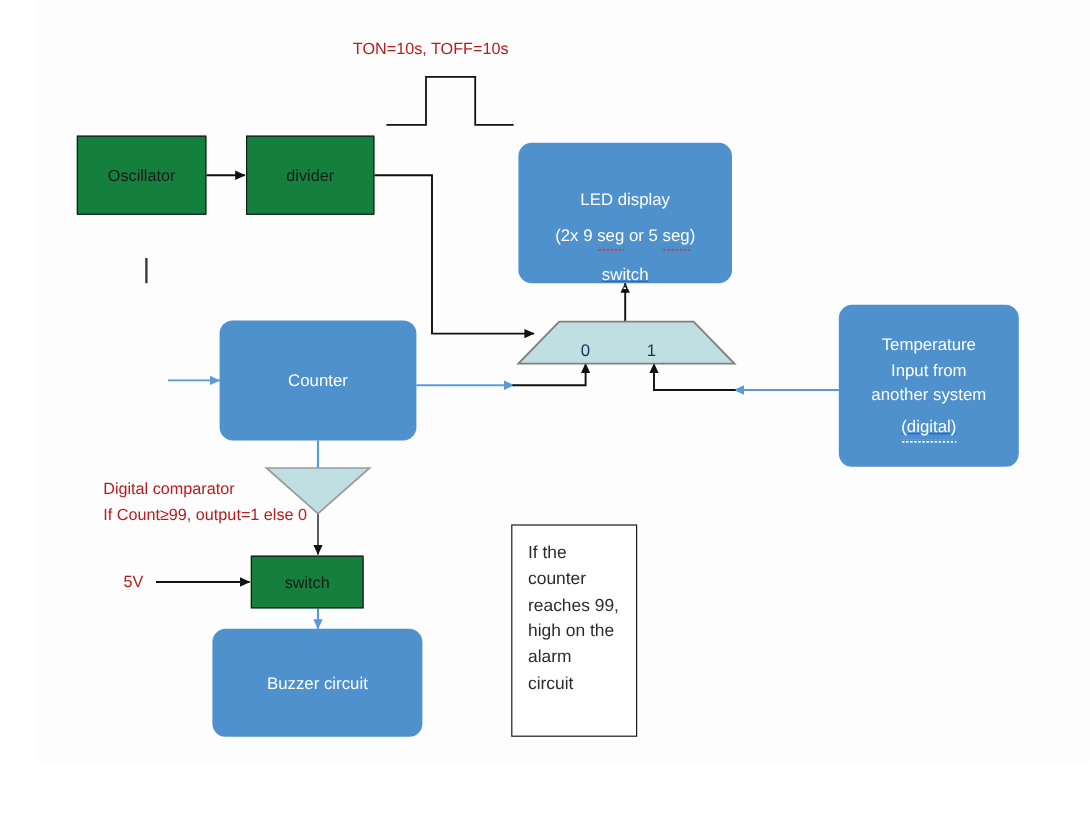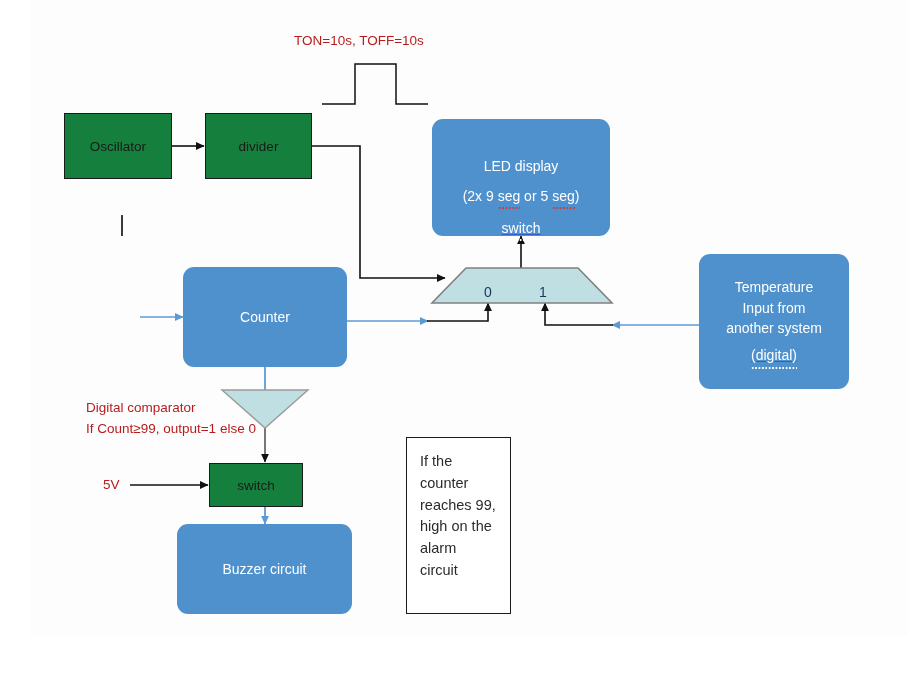--- a/index.html
+++ b/index.html
@@ -13,21 +13,21 @@
         justify-content:center;text-align:center;}
 
   
   .cyan-box{background:#15803d;border:1.4px solid #1a1a1a;color:#1a1a1a;font-size:13.5px;}
 
   
   .blue-box{background:#4f91cd;border-radius:11px;color:#ffffff;font-size:14px;line-height:1.45;}
 
   .note-box{background:#ffffff;border:1.3px solid #1a1a1a;color:#2b2b2b;font-size:14.5px;
             line-height:1.5;align-items:flex-start;justify-content:flex-start;
-            padding:13px 12px 0 13px;text-align:left;}
+            padding:13px 12px 0 13px;text-align:left;margin-left:20px;}
 
   .plain-text{position:absolute;color:#b91c1c;font-size:13.5px;white-space:pre;}
 
   .mux-label{position:absolute;color:#17365d;font-size:14px;}
 
   
   .sq{position:relative;display:inline-block;}
   .sq::after{content:"";position:absolute;left:0;right:0;bottom:-3px;height:3px;
     background-image:radial-gradient(circle at 1.6px 2.6px, currentColor 1.1px, transparent 1.2px);
     background-size:3.4px 3.4px;}

